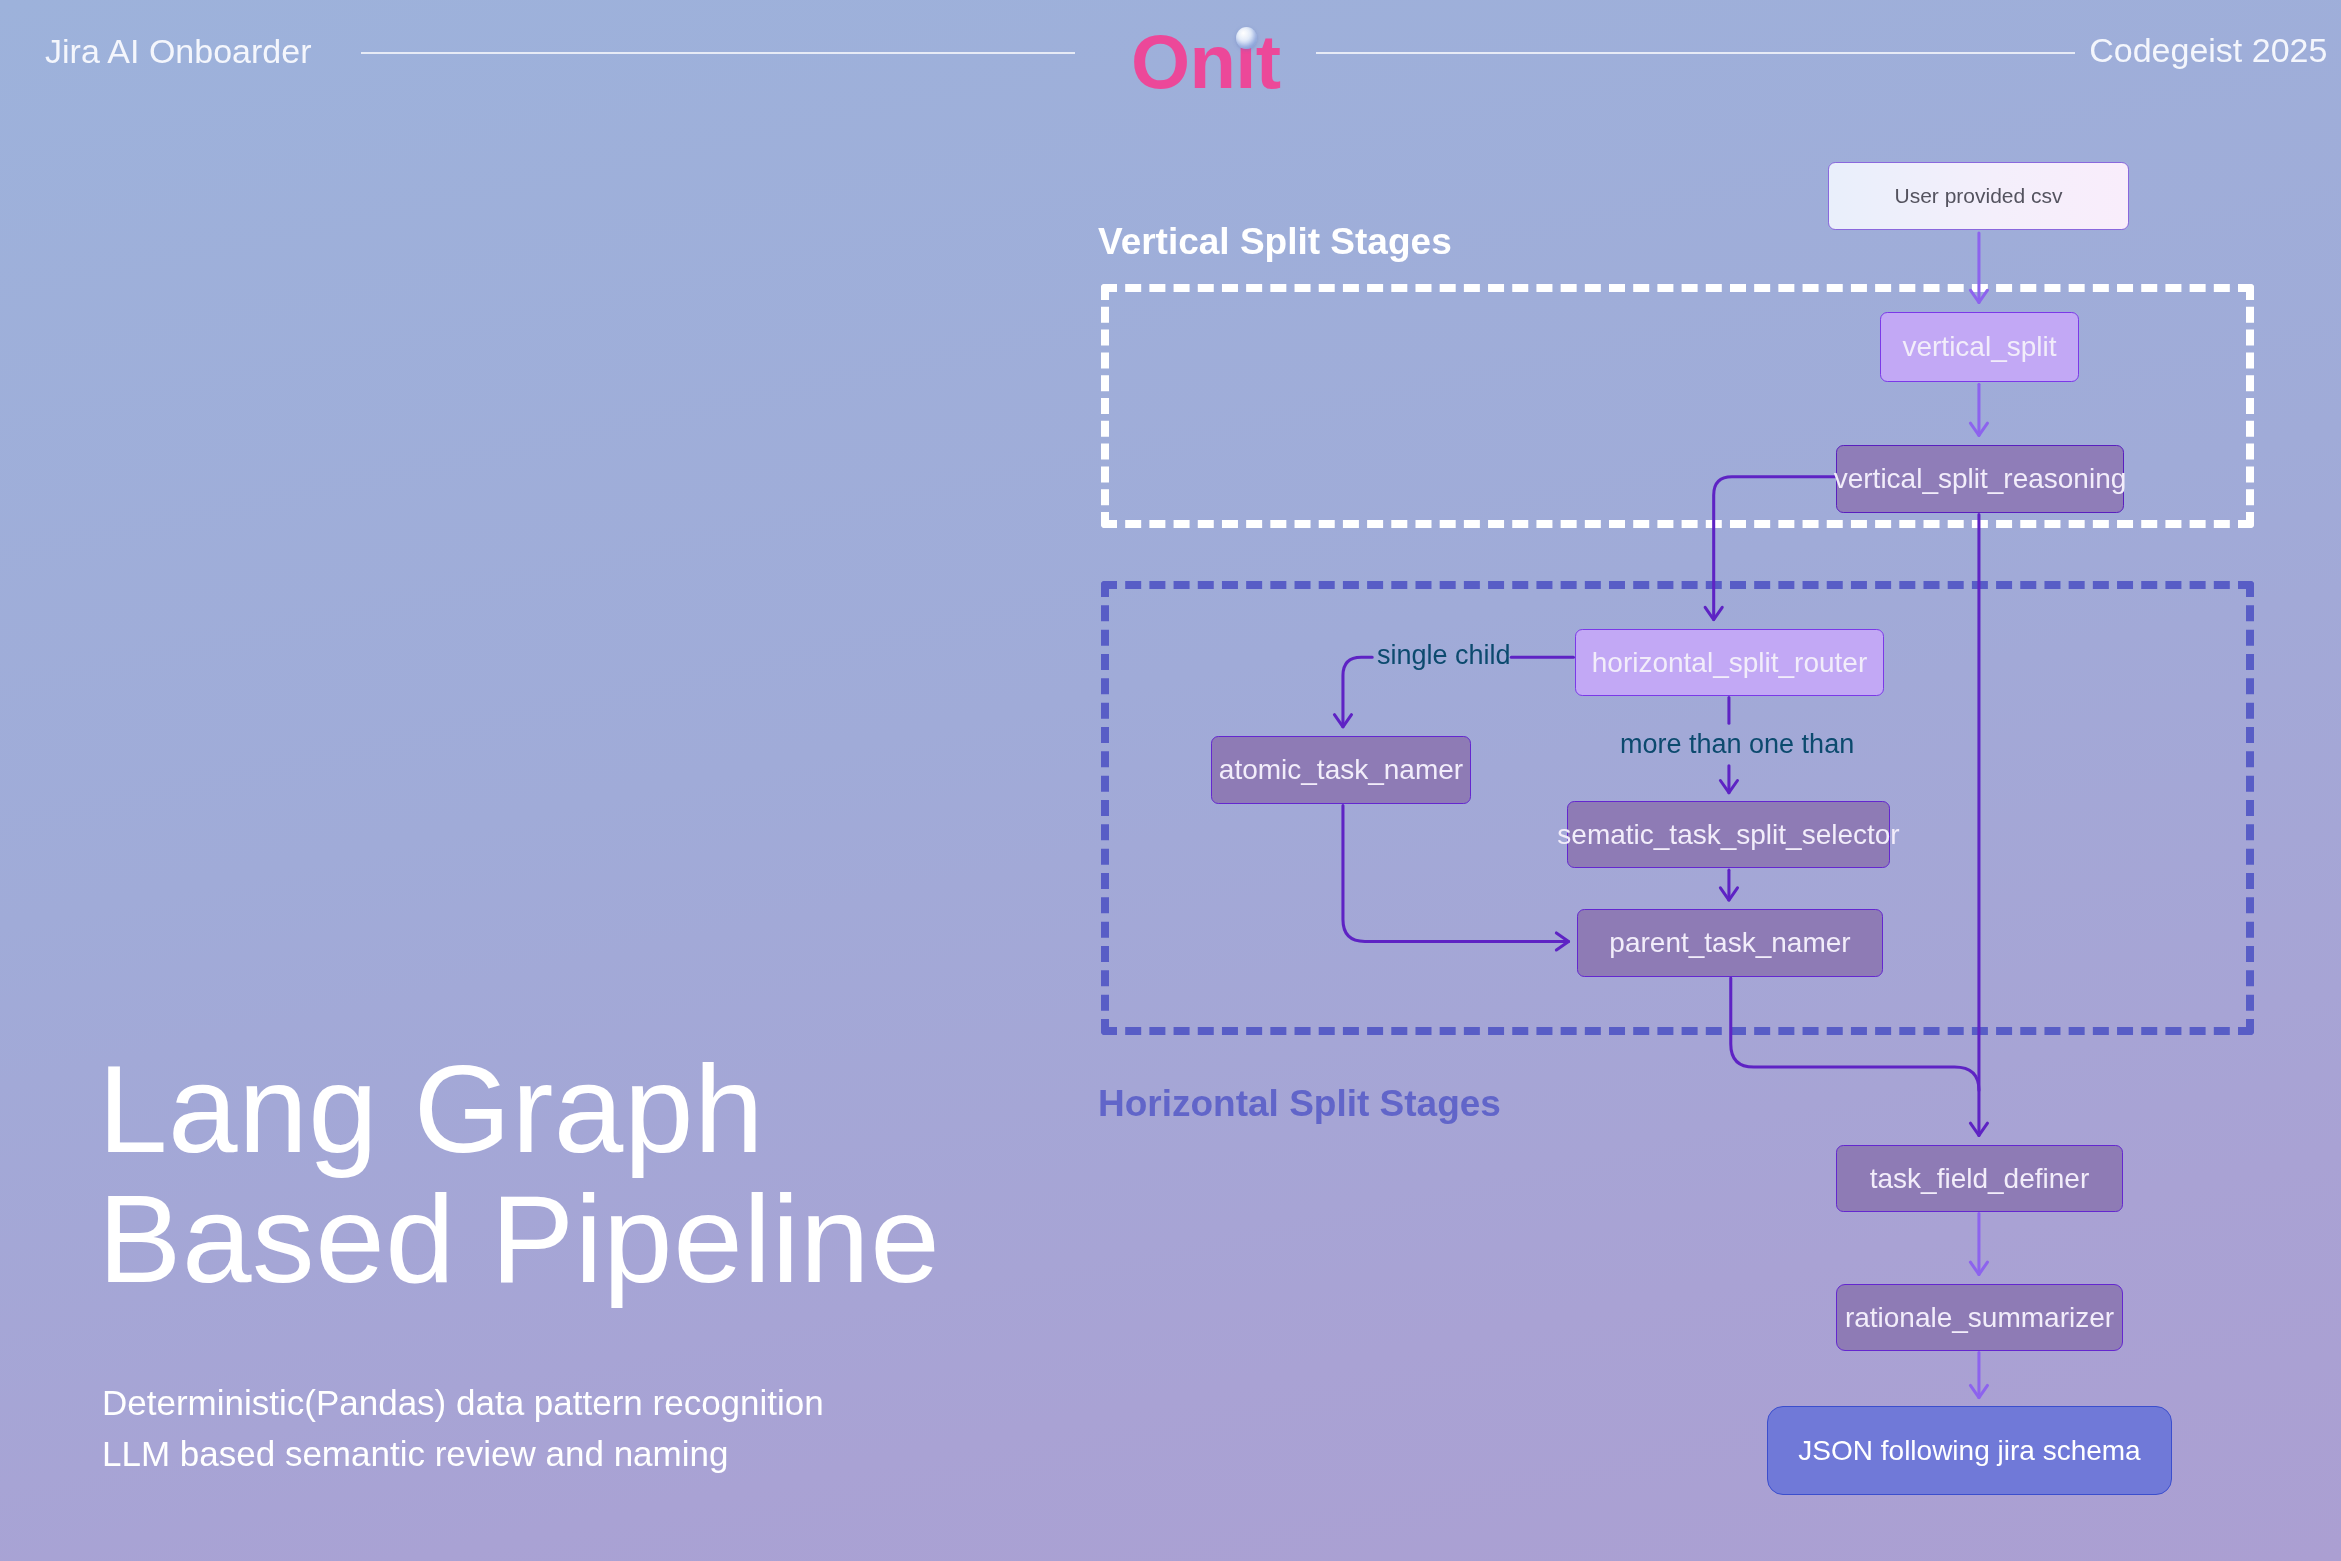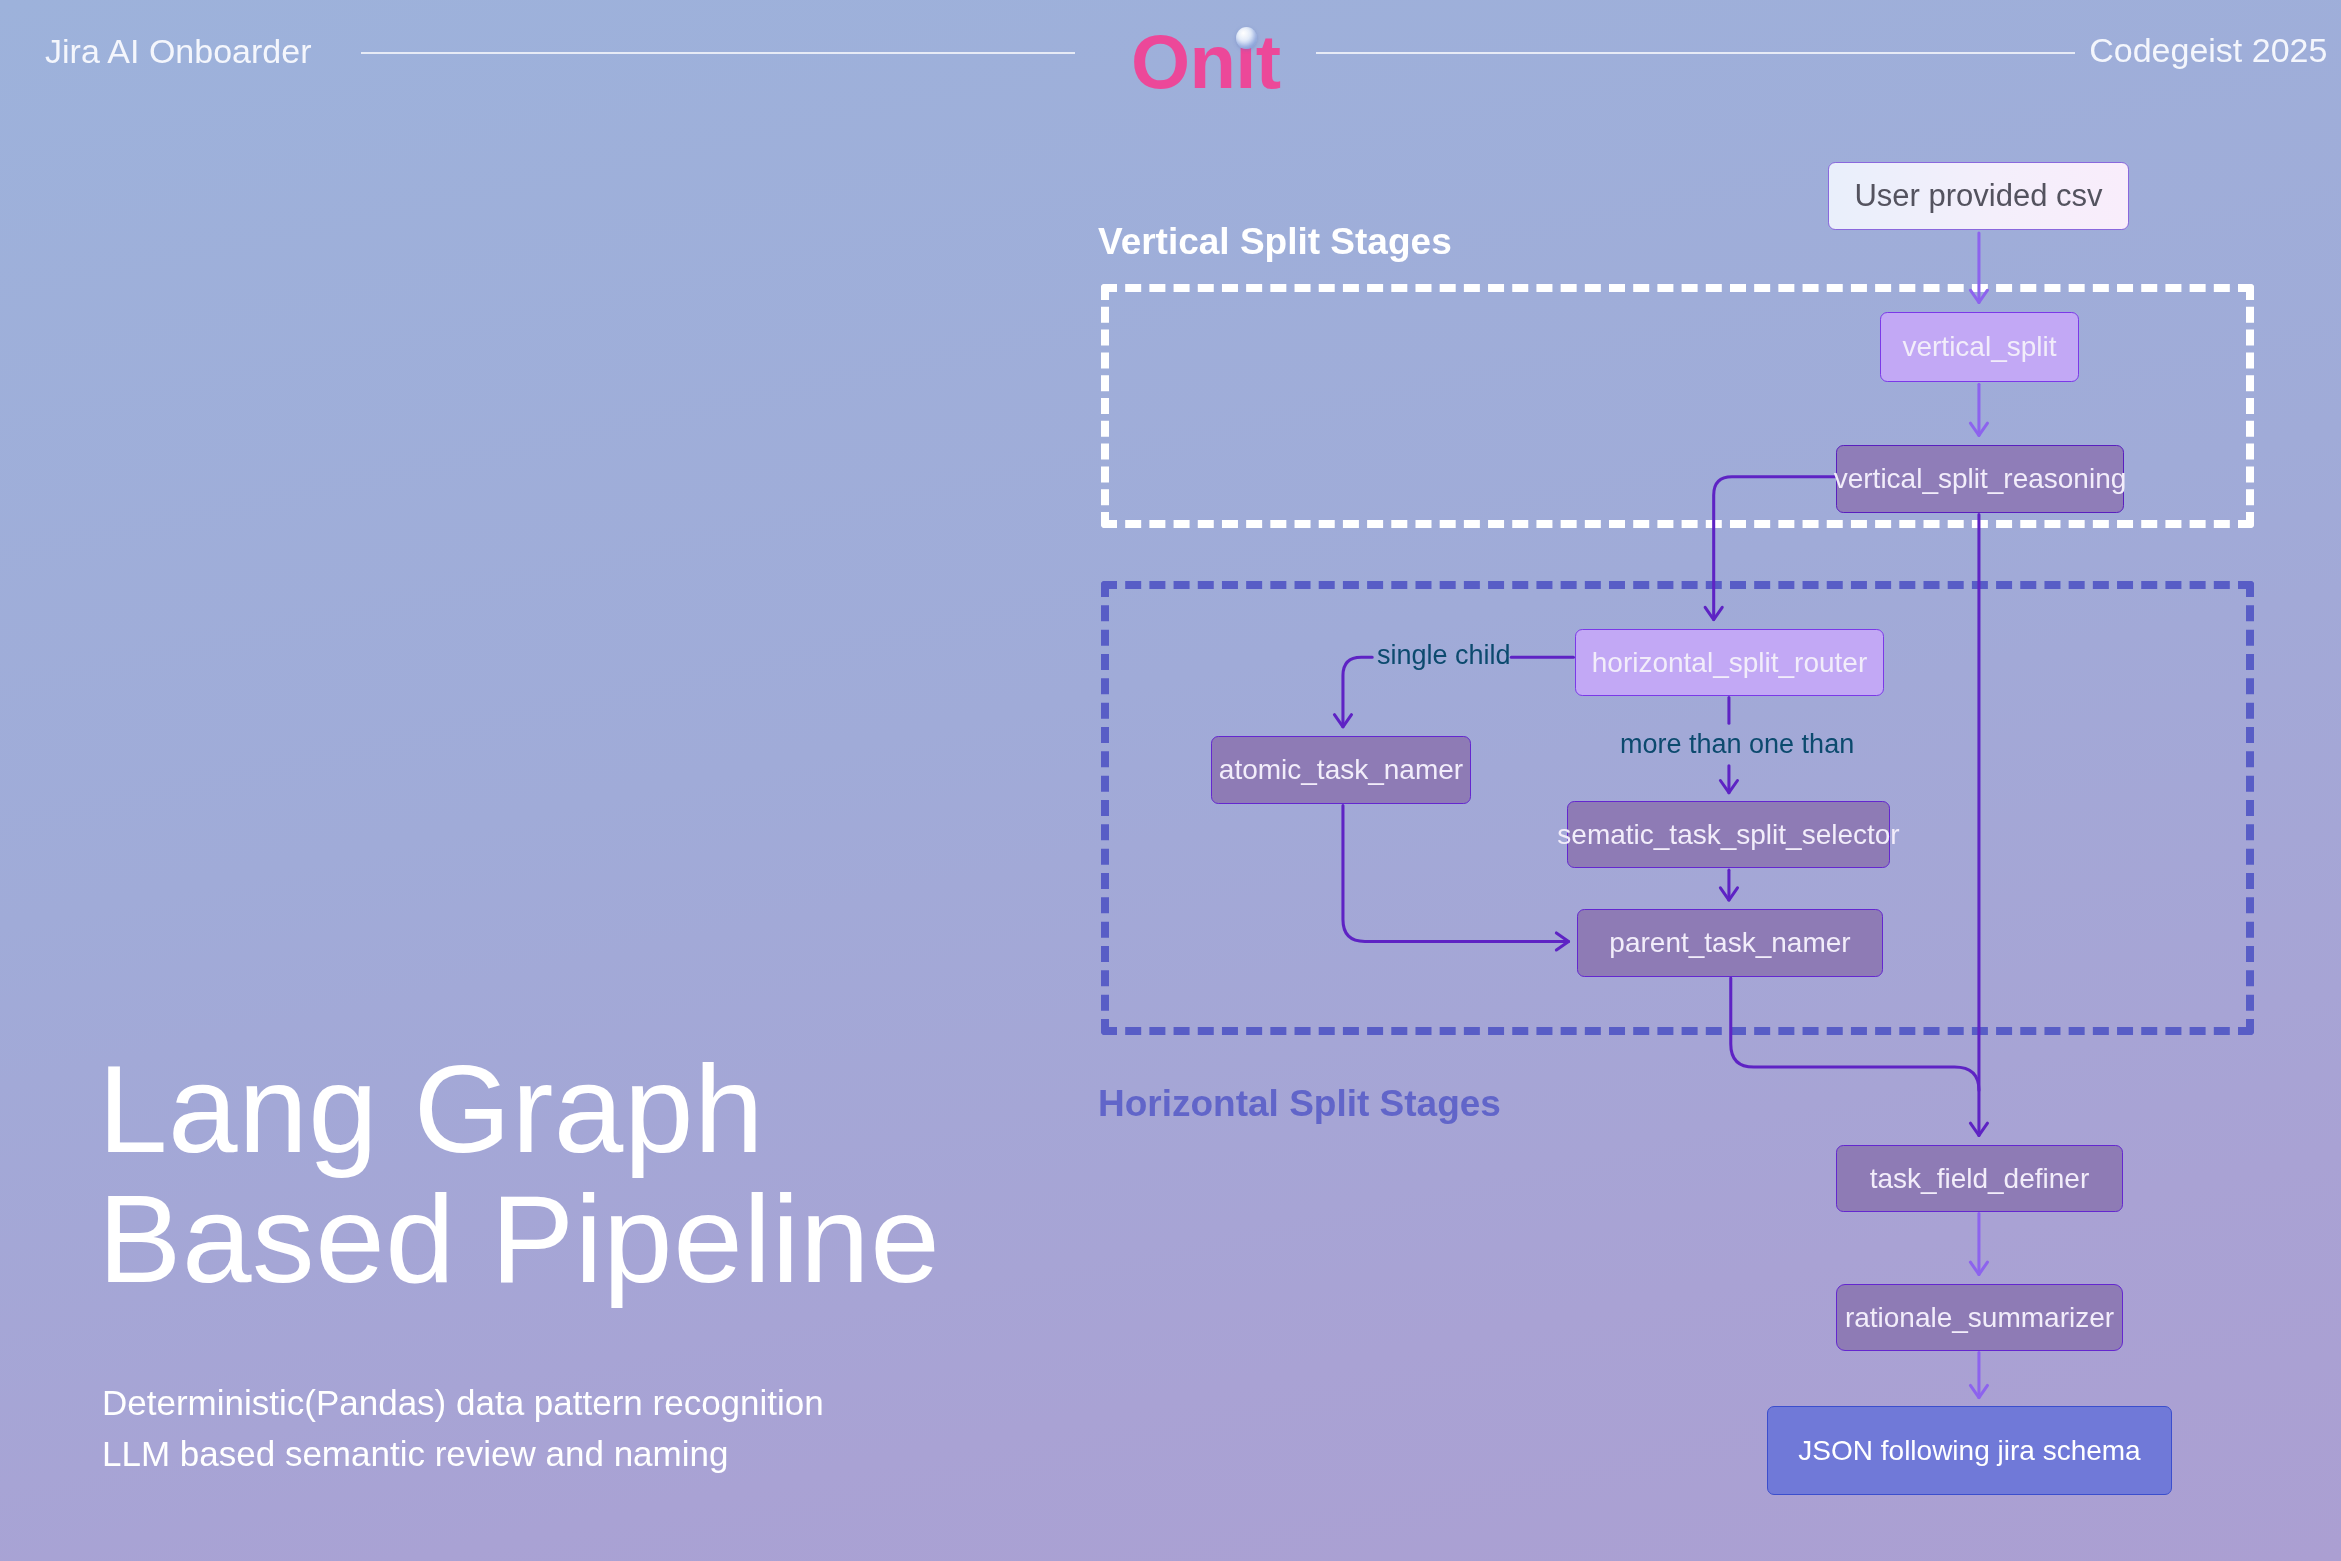--- a/index.html
+++ b/index.html
@@ -35,25 +35,25 @@
   .wires{left:0;top:0;z-index:3;}
   .wires path{fill:none;stroke-width:5px;stroke-linecap:round;}
   .w-light{stroke:#8d63ee;}
   .w-dark{stroke:#5e23c4;}
   
   .node{
     display:flex;align-items:center;justify-content:center;text-align:center;
     box-sizing:border-box;border-radius:7.3px;font-size:28px;color:#f2edfa;z-index:4;
   }
   .n-csv{background:linear-gradient(90deg,#e9effb 0%,#f4effb 55%,#f9edfb 100%);
-         border:1.8px solid #8a68dd;color:#54535f;font-size:31px;}
+         border:1.8px solid #8a68dd;color:#54535f;font-size:21px;}
   .n-light{background:#c2a8f5;border:1.8px solid #7b39e8;}
   .n-reason{background:#8f7db8;border:1.8px solid #5a1fbe;}
   .n-muted{background:#8e7bb5;border:1.8px solid #6427cf;}
-  .n-json{background:#7079d8;border:1.8px solid #3b4ecd;color:#ffffff;border-radius:7px;}
+  .n-json{background:#7079d8;border:1.8px solid #3b4ecd;color:#ffffff;border-radius:16px;}
   
   .edge-label{font-size:27px;color:#0c4a6e;font-weight:500;z-index:4;}
 </style>
 </head>
 <body>
 
 <div class="abs hdr-left">Jira AI Onboarder</div>
 <div class="abs hdr-line hdr-line-left"></div>
 <div class="abs logo"><span>On</span><span>ı</span><span>t</span><span class="bubble"></span></div>
 <div class="abs hdr-line hdr-line-right"></div>

